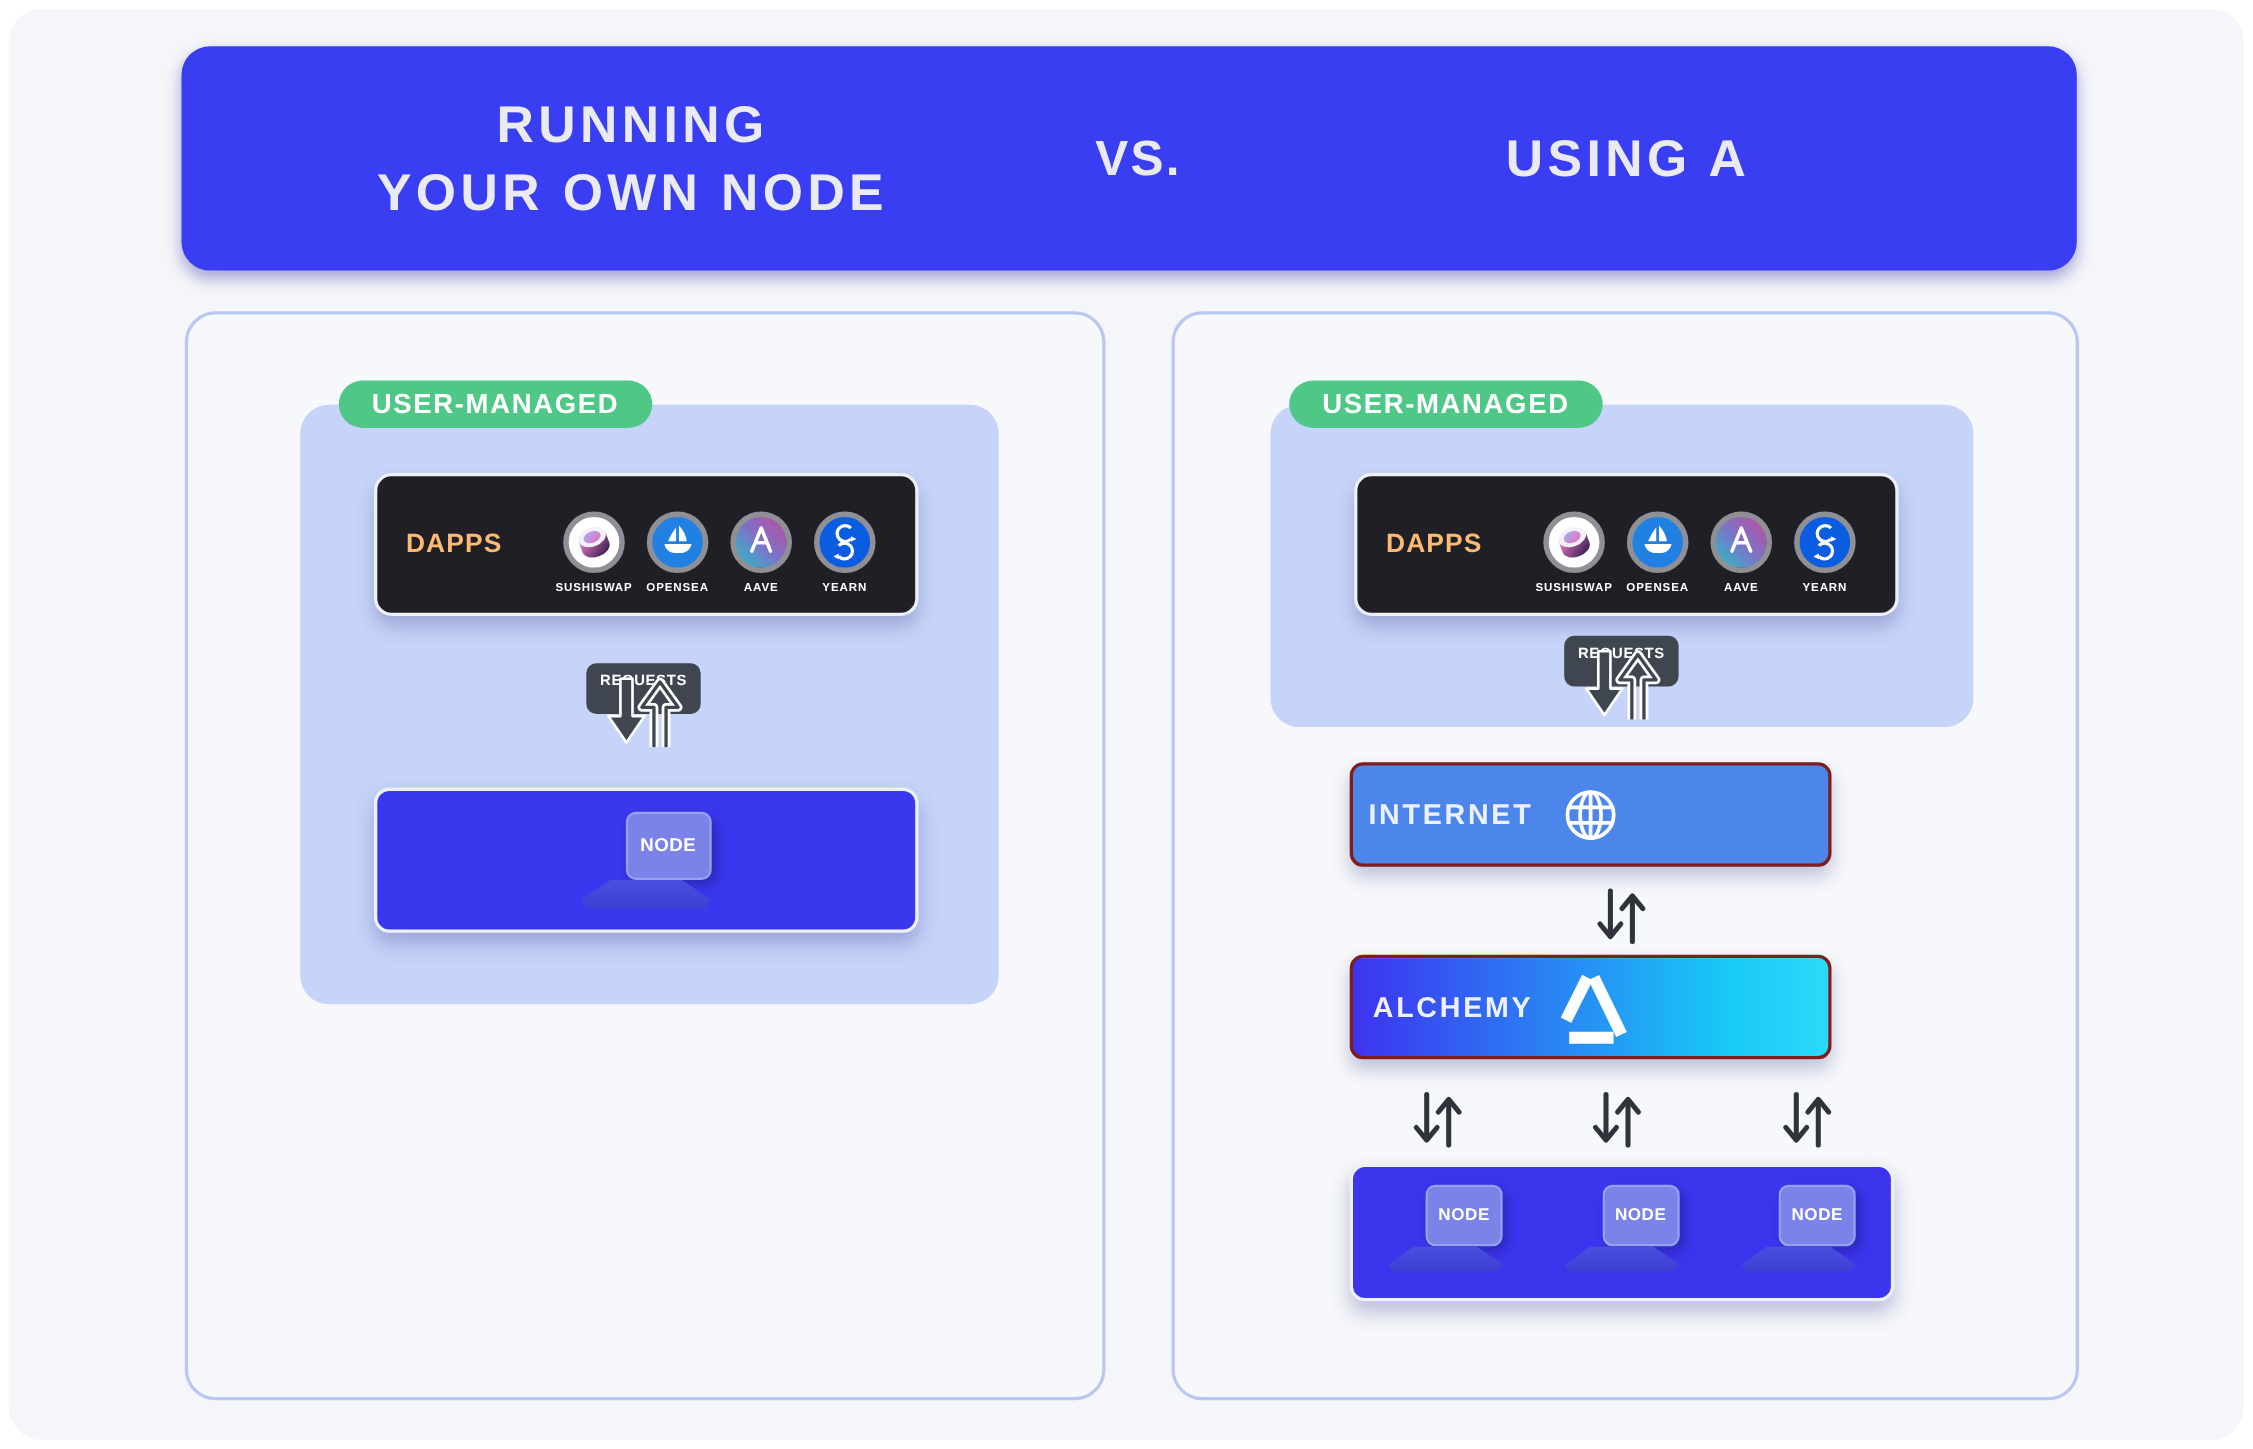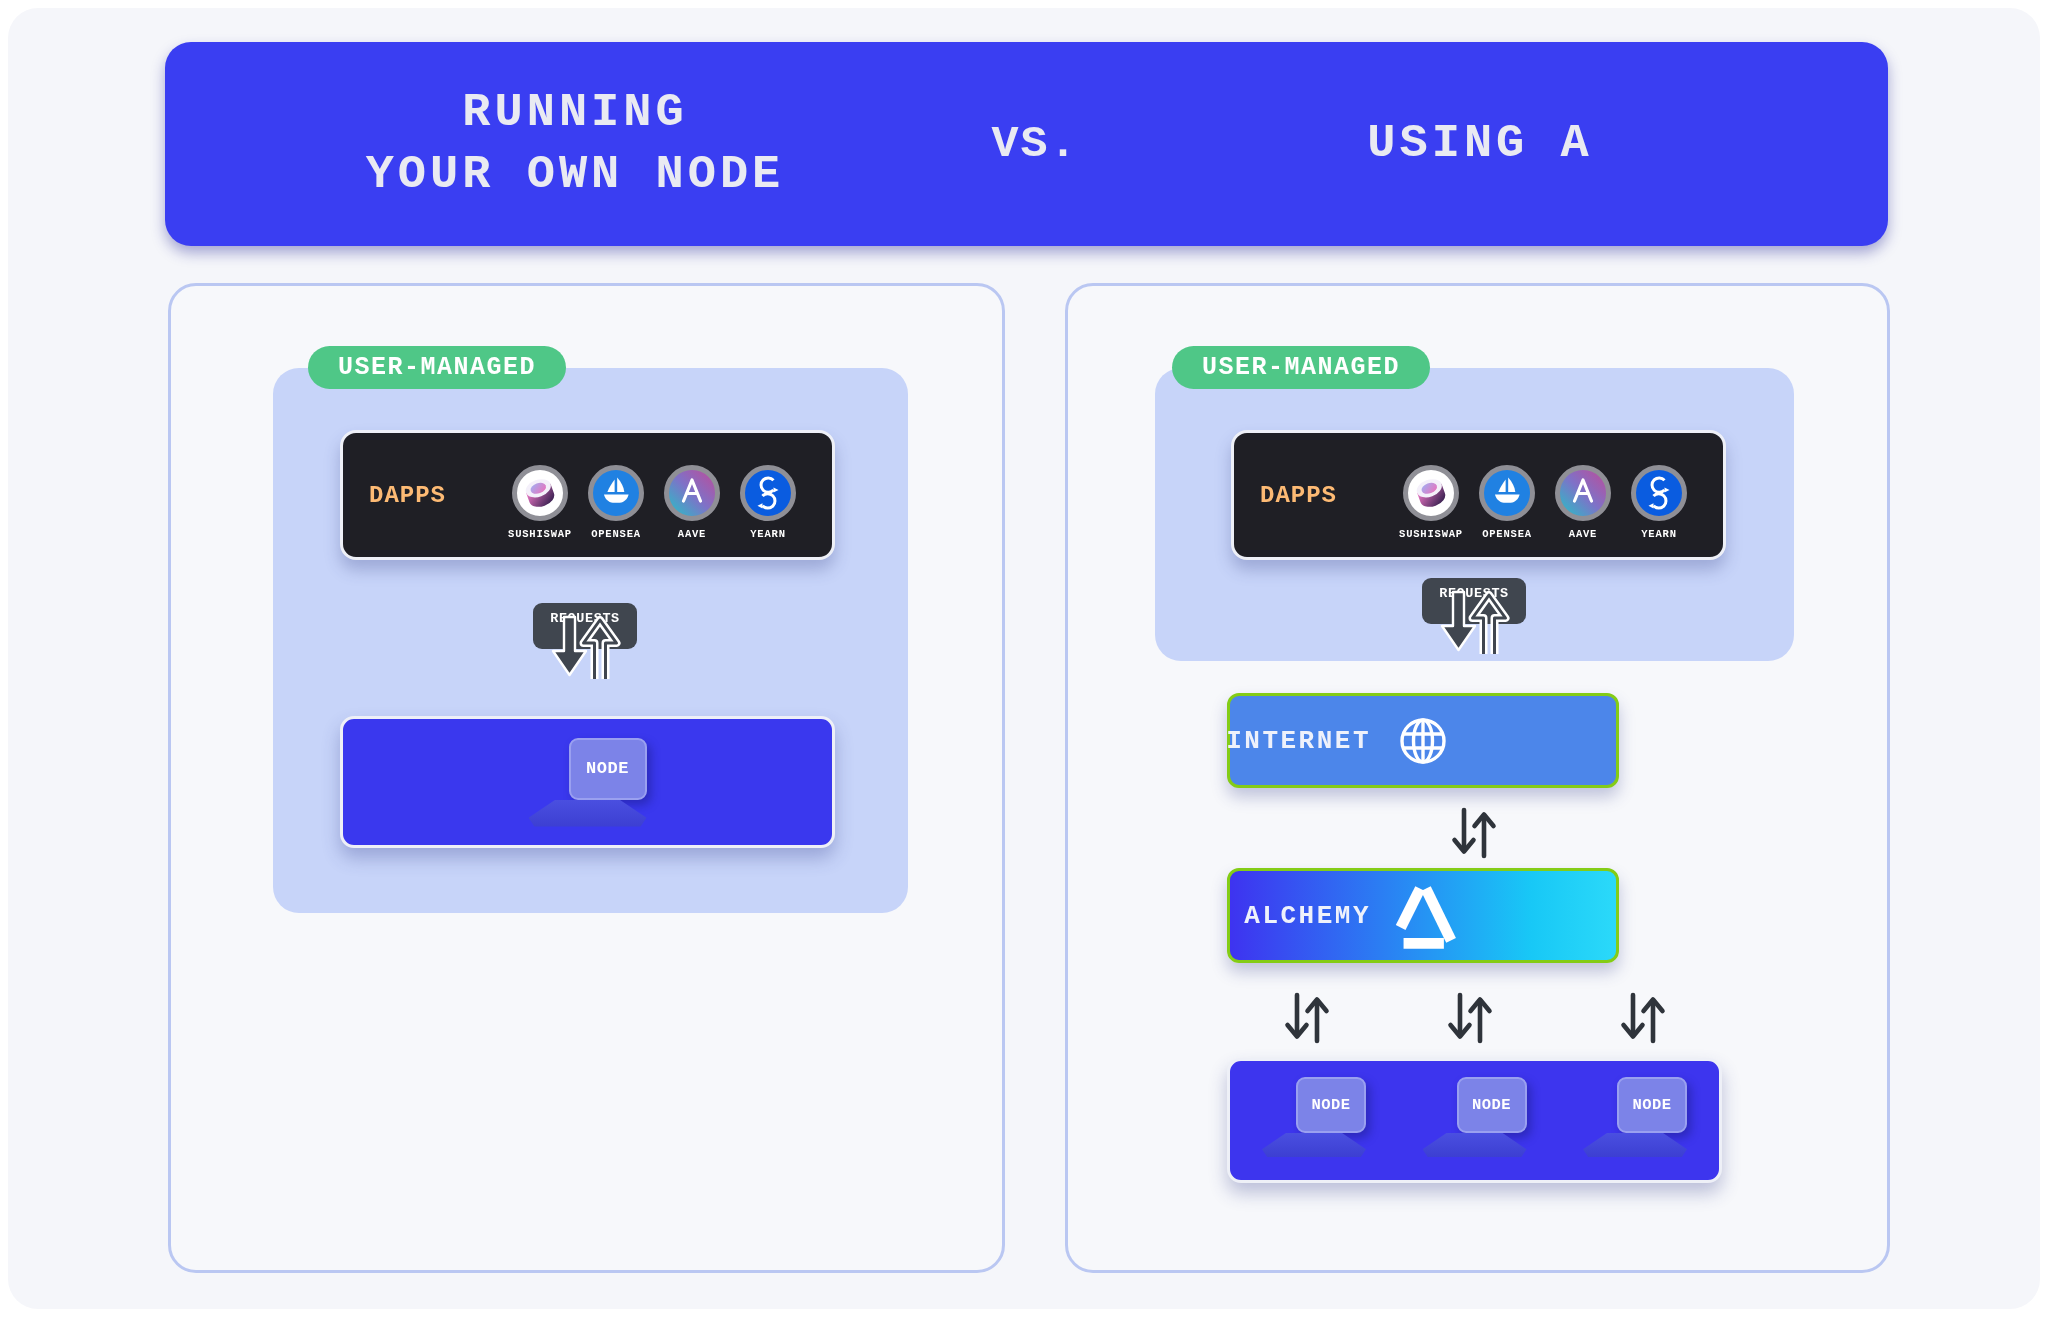--- a/index.html
+++ b/index.html
@@ -1,17 +1,17 @@
 <!DOCTYPE html>
 <html><head>
 <meta charset="utf-8">
 <style>
   html,body{margin:0;padding:0;background:#ffffff;}
   .canvas{position:relative;width:2048px;height:1317px;background:#ffffff;overflow:hidden;
-          font-family:Liberation Mono, monospace;font-weight:bold;}
+          font-family:Liberation Sans, sans-serif;font-weight:bold;}
   .page{position:absolute;inset:8px;border-radius:30px;background:#f5f6fa;}
 
   
   .banner{position:absolute;left:165px;top:42px;width:1723px;height:204px;background:#3a3ef2;
           border-radius:26px;box-shadow:0 7px 14px rgba(35,38,150,.38);}
   .banner-title{position:absolute;top:0;height:100%;display:flex;flex-direction:column;
           justify-content:center;align-items:center;color:#e9eaf2;font-size:47px;
           letter-spacing:4px;line-height:1.32;white-space:nowrap;}
   .banner-title.left{left:60px;width:700px;}
   .banner-title.right{left:965px;width:700px;}
@@ -64,21 +64,21 @@
          border:3px solid #eef0f7;border-radius:14px;box-shadow:0 10px 18px rgba(50,60,140,.3);
          display:flex;align-items:center;justify-content:center;box-sizing:border-box;}
   .laptop{display:flex;flex-direction:column;align-items:flex-end;}
   .lap-screen{width:78px;height:62px;background:#7c83e8;border:2px solid #9aa0f0;border-radius:9px;
          display:flex;align-items:center;justify-content:center;color:#ffffff;font-size:17px;
          letter-spacing:.5px;box-shadow:4px 5px 10px rgba(20,22,110,.4);box-sizing:border-box;}
   .lap-base{width:118px;height:27px;background:linear-gradient(#4a4fe0,#3c3fd2);
          clip-path:polygon(23% 0,77% 0,100% 68%,95% 100%,5% 100%,0 68%);}
 
   
-  .hbar{position:absolute;width:392px;height:95px;border-radius:12px;border:3px solid #84cc16;
+  .hbar{position:absolute;width:438px;height:95px;border-radius:12px;border:3px solid #7f1d1d;
          box-shadow:0 9px 16px rgba(50,60,140,.28);box-sizing:border-box;padding-left:15px;}
   .internet-bar{left:159px;top:407px;background:#4c86ea;}
   .alchemy-bar{left:159px;top:582px;background:linear-gradient(90deg,#3e33f0 0%,#18c8f6 78%,#2bd9f9 100%);}
   .hbar-label{position:absolute;right:calc(50% + 52px);top:50%;transform:translateY(-50%);
          color:#eef1fb;font-size:26px;letter-spacing:2.5px;white-space:nowrap;}
   .hbar-icon{position:absolute;left:50%;top:50%;transform:translate(-50%,-50%);}
 
   .updown{position:absolute;width:52px;height:52px;}
   .ud-mid{left:380px;top:521px;}
   .ud-a{left:213px;top:706px;}

